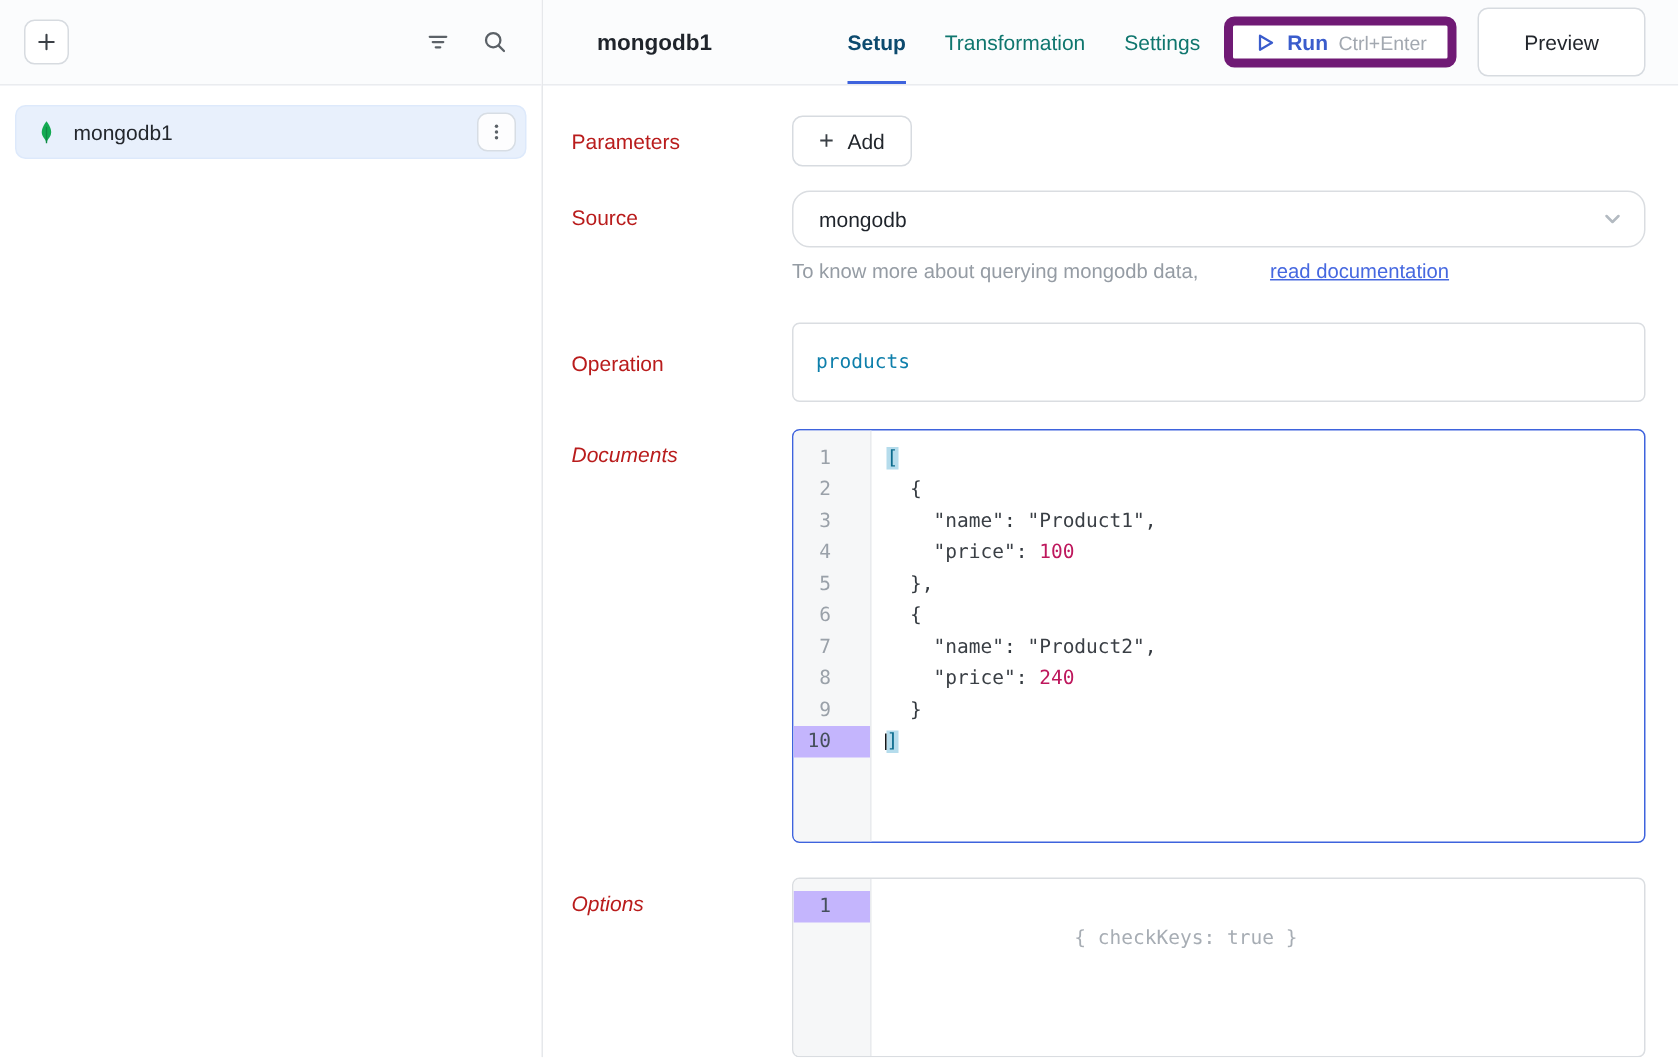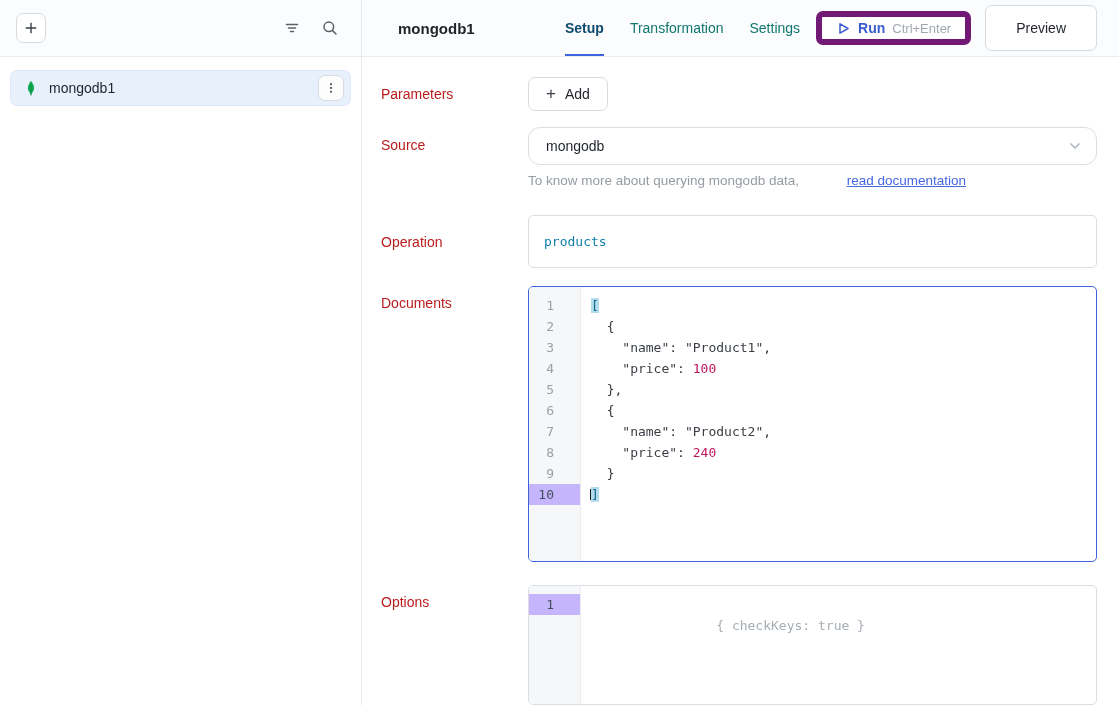--- a/index.html
+++ b/index.html
@@ -34,21 +34,21 @@
   .form { flex:1; overflow:hidden; padding:20px 22px 0 19px; }
   .form-row { display:flex; align-items:center; }
   .form-label { flex:0 0 147px; width:147px; font-size:14px; color:#b91c1c; }
   .form-control { flex:1; min-width:0; }
   .row-parameters { margin-bottom:16px; }
   .row-source { align-items:flex-start; margin-bottom:25px; }
   .row-source .form-label { padding-top:10px; }
   .row-operation { margin-bottom:21px; }
   .row-collection { margin-bottom:18px; }
   .row-documents { align-items:flex-start; margin-bottom:23px; }
-  .row-documents .form-label, .row-options .form-label { padding-top:9px; }
+  .row-documents .form-label, .row-options .form-label { padding-top:9px;font-style:italic; }
   .row-options { align-items:flex-start; }
 
   .add-btn { display:flex; align-items:center; gap:9px; height:34px; padding:0 17px; border:1px solid #d7dbe0; border-radius:7px; background:#fff; font-size:14px; font-weight:500; color:#23272d; cursor:pointer; font-family:inherit; }
   .add-btn .plus { font-size:17px; font-weight:400; color:#3b4046; line-height:1; margin-top:-1px; }
 
   .select { height:38px; border:1px solid #dadde1; border-radius:12px; background:#fff; display:flex; align-items:center; padding:0 13px 0 17px; cursor:pointer; }
   .select-value { font-size:14px; color:#1f242b; }
   .select .chev { margin-left:auto; display:inline-flex; }
 
   .help { margin-top:7px; font-size:13.5px; color:#959ca4; line-height:18px; }

